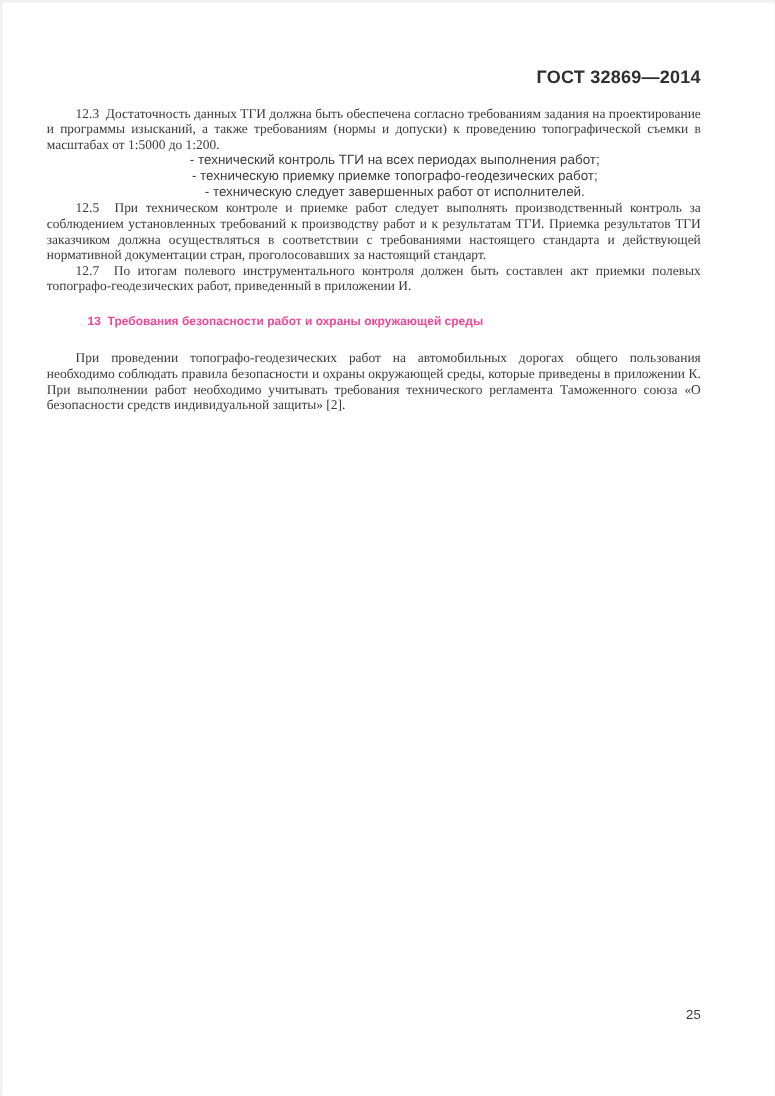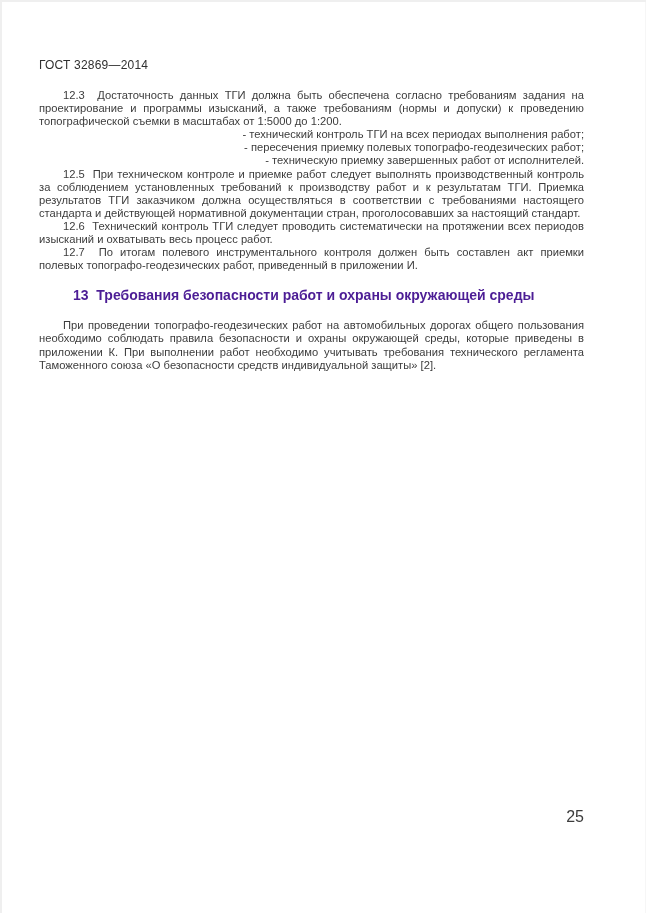--- a/index.html
+++ b/index.html
@@ -16,84 +16,84 @@
     position: relative;
     width: 646px;
     height: 913px;
     box-sizing: border-box;
     background: #ffffff;
     padding: 58px 62px 0 39px;
     overflow: hidden;
     box-shadow: inset 2px 2px 0 0 #efefef, inset -1px 0 0 0 #f6f6f6;
   }
   .doc-header {
-    font-size: 12px;
+    font-size: 15px;
     line-height: 14px;
-    font-weight: normal;
-    text-align: left;
+    font-weight: bold;
+    text-align: right;
     color: #2f2f2f;
     letter-spacing: 0.2px;
   }
   .content {
     margin-top: 17px;
     color: #3c3c3c;
     font-size: 11.2px;
     line-height: 13.1px;
   }
   .para {
     margin: 0;
     text-align: justify;
     text-indent: 24px;
     hyphens: auto;
+    font-family: Liberation Serif, serif;
     -webkit-hyphens: auto;
   }
   .dash-list {
     margin: 0;
   }
   .list-item {
     margin: 0 0 0 35px;
-    text-align: right;
+    text-align: center;
   }
   .section-heading {
-    font-size: 14px;
+    font-size: 10px;
     line-height: 16px;
     font-weight: bold;
-    color: #4c1d95;
+    color: #ec4899;
     margin: 15px 0 16px 0;
     padding-left: 34px;
   }
   .page-number {
     position: absolute;
-    top: 808px;
+    top: 840px;
     right: 62px;
-    font-size: 16px;
+    font-size: 11px;
     color: #3c3c3c;
   }
 </style>
 </head>
 <body>
 
 <div class="page" lang="ru">
 
   <div class="doc-header">ГОСТ 32869—2014</div>
 
   <div class="content">
 
     <p class="para">12.3&nbsp; Достаточность данных ТГИ должна быть обеспечена согласно требованиям задания на проектирование и программы изысканий, а также требованиям (нормы и допуски) к проведению топографической съемки в масштабах от 1:5000 до 1:200.</p>
 
 
     <div class="dash-list">
       <p class="list-item">- технический контроль ТГИ на всех периодах выполнения работ;</p>
-      <p class="list-item">- пересечения приемку полевых топографо-геодезических работ;</p>
-      <p class="list-item">- техническую приемку завершенных работ от исполнителей.</p>
+      <p class="list-item">- техническую приемку приемке топографо-геодезических работ;</p>
+      <p class="list-item">- техническую следует завершенных работ от исполнителей.</p>
     </div>
 
     <p class="para">12.5&nbsp; При техническом контроле и приемке работ следует выполнять производственный контроль за соблюдением установленных требований к производству работ и к результатам ТГИ. Приемка результатов ТГИ заказчиком должна осуществляться в соответствии с требованиями настоящего стандарта и действующей нормативной документации стран, проголосовавших за настоящий стандарт.</p>
 
-    <p class="para">12.6&nbsp; Технический контроль ТГИ следует проводить систематически на протяжении всех периодов изысканий и охватывать весь процесс работ.</p>
 
     <p class="para">12.7&nbsp; По итогам полевого инструментального контроля должен быть составлен акт приемки полевых топографо-геодезических работ, приведенный в приложении И.</p>
 
 
     <h2 class="section-heading">13&nbsp; Требования безопасности работ и охраны окружающей среды</h2>
 
     <p class="para">При проведении топографо-геодезических работ на автомобильных дорогах общего пользования необходимо соблюдать правила безопасности и охраны окружающей среды, которые приведены в приложении К. При выполнении работ необходимо учитывать требования технического регламента Таможенного союза «О безопасности средств индивидуальной защиты» [2].</p>
 
 
   </div>

